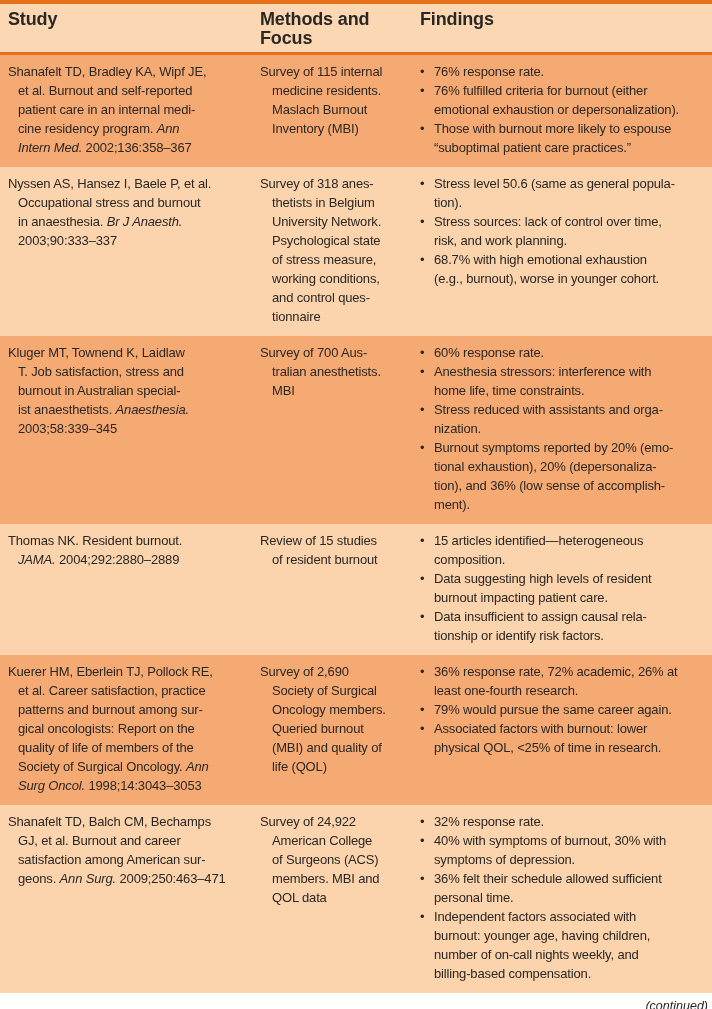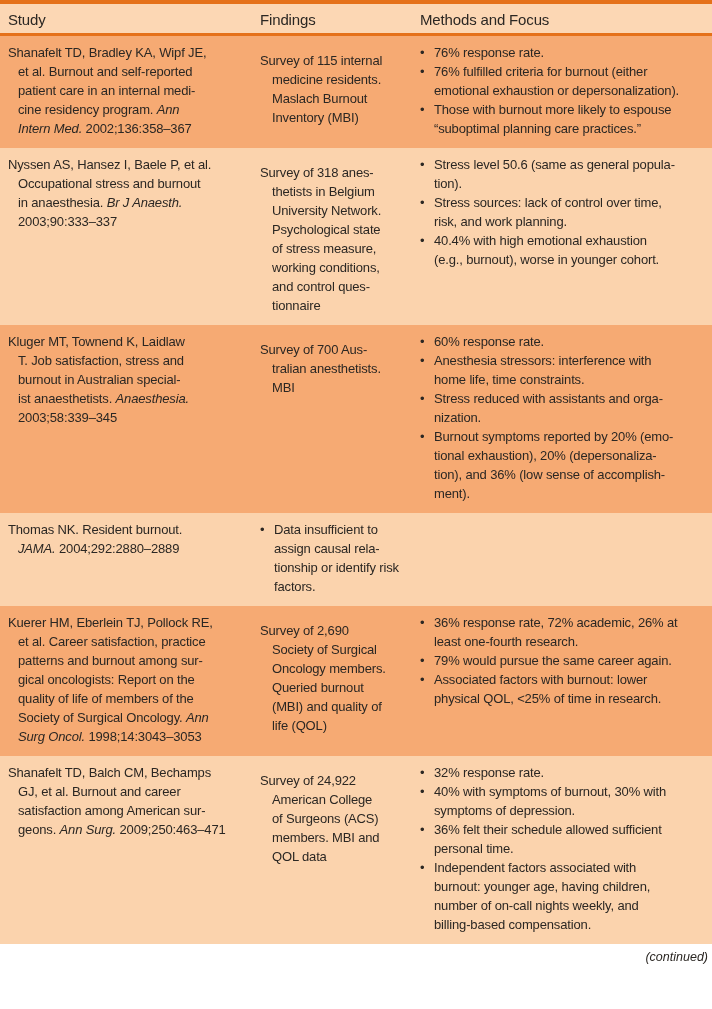--- a/index.html
+++ b/index.html
@@ -16,91 +16,91 @@
     font-family:"Liberation Sans","DejaVu Sans",sans-serif;
     color:var(--text);
     -webkit-font-smoothing:antialiased;
   }
   .table{width:712px;}
   .rule-top{height:4px;background:var(--rule);}
   .rule-mid{height:3px;background:var(--rule);}
   .grid{display:grid;grid-template-columns:252px 160px 1fr;}
   .header-row{background:var(--header-bg);}
   .header-cell{
-    font-weight:normal;font-size:15px;line-height:19px;letter-spacing:-0.15px;
+    font-weight:bold;font-size:18px;line-height:19px;letter-spacing:-0.15px;
     padding:6px 4px 4px 8px;
   }
   .row.dark{background:var(--row-dark-bg);}
   .row.light{background:var(--row-light-bg);}
   .cell{font-size:13px;line-height:19px;letter-spacing:-0.15px;}
   .study{
     padding:7px 6px 10px 18px;text-indent:-10px;white-space:pre-line;
   }
   .methods{
-    padding:15px 4px 10px 20px;text-indent:-12px;white-space:pre-line;
+    padding:7px 4px 10px 20px;text-indent:-12px;white-space:pre-line;
   }
   .findings{padding:7px 8px 10px 0;}
   .finding{padding-left:22px;text-indent:-14px;}
   .finding .bullet{display:inline-block;width:14px;text-indent:0;}
   .finding .ftext{white-space:pre-line;}
   .study i, .methods i{font-style:italic;}
   .footer{
     text-align:right;font-style:italic;font-size:12.5px;line-height:18px;
     padding:4px 4px 0 0;color:var(--text);
   }
 </style>
 </head>
 <body>
 
 <div class="table">
   <div class="rule-top"></div>
   <div class="grid header-row">
     <div class="header-cell">Study</div>
+    <div class="header-cell">Methods and Focus</div>
     <div class="header-cell">Findings</div>
-    <div class="header-cell">Methods and Focus</div>
   </div>
   <div class="rule-mid"></div>
   <div>
       <div class="grid row dark">
         <div class="cell study"><span>Shanafelt TD, Bradley KA, Wipf JE,
 et al. Burnout and self-reported
 patient care in an internal medi-
 cine residency program. </span><i>Ann
 Intern Med.</i><span> 2002;136:358–367</span></div>
         <div class="cell methods">Survey of 115 internal
 medicine residents.
 Maslach Burnout
 Inventory (MBI)</div>
         <div class="cell findings">
           <div class="finding"><span class="bullet">•</span><span class="ftext">76% response rate.</span></div>
           <div class="finding"><span class="bullet">•</span><span class="ftext">76% fulfilled criteria for burnout (either
 emotional exhaustion or depersonalization).</span></div>
           <div class="finding"><span class="bullet">•</span><span class="ftext">Those with burnout more likely to espouse
-“suboptimal planning care practices.”</span></div>
+“suboptimal patient care practices.”</span></div>
         </div>
       </div>
       <div class="grid row light">
         <div class="cell study"><span>Nyssen AS, Hansez I, Baele P, et al.
 Occupational stress and burnout
 in anaesthesia. </span><i>Br J Anaesth.</i><span>
 2003;90:333–337</span></div>
         <div class="cell methods">Survey of 318 anes-
 thetists in Belgium
 University Network.
 Psychological state
 of stress measure,
 working conditions,
 and control ques-
 tionnaire</div>
         <div class="cell findings">
           <div class="finding"><span class="bullet">•</span><span class="ftext">Stress level 50.6 (same as general popula-
 tion).</span></div>
           <div class="finding"><span class="bullet">•</span><span class="ftext">Stress sources: lack of control over time,
 risk, and work planning.</span></div>
-          <div class="finding"><span class="bullet">•</span><span class="ftext">40.4% with high emotional exhaustion
+          <div class="finding"><span class="bullet">•</span><span class="ftext">68.7% with high emotional exhaustion
 (e.g., burnout), worse in younger cohort.</span></div>
         </div>
       </div>
       <div class="grid row dark">
         <div class="cell study"><span>Kluger MT, Townend K, Laidlaw
 T. Job satisfaction, stress and
 burnout in Australian special-
 ist anaesthetists. </span><i>Anaesthesia.</i><span>
 2003;58:339–345</span></div>
         <div class="cell methods">Survey of 700 Aus-
@@ -114,21 +114,27 @@
 nization.</span></div>
           <div class="finding"><span class="bullet">•</span><span class="ftext">Burnout symptoms reported by 20% (emo-
 tional exhaustion), 20% (depersonaliza-
 tion), and 36% (low sense of accomplish-
 ment).</span></div>
         </div>
       </div>
       <div class="grid row light">
         <div class="cell study"><span>Thomas NK. Resident burnout.
 </span><i>JAMA.</i><span> 2004;292:2880–2889</span></div>
+        <div class="cell methods">Review of 15 studies
+of resident burnout</div>
         <div class="cell findings">
+          <div class="finding"><span class="bullet">•</span><span class="ftext">15 articles identified—heterogeneous
+composition.</span></div>
+          <div class="finding"><span class="bullet">•</span><span class="ftext">Data suggesting high levels of resident
+burnout impacting patient care.</span></div>
           <div class="finding"><span class="bullet">•</span><span class="ftext">Data insufficient to assign causal rela-
 tionship or identify risk factors.</span></div>
         </div>
       </div>
       <div class="grid row dark">
         <div class="cell study"><span>Kuerer HM, Eberlein TJ, Pollock RE,
 et al. Career satisfaction, practice
 patterns and burnout among sur-
 gical oncologists: Report on the
 quality of life of members of the

